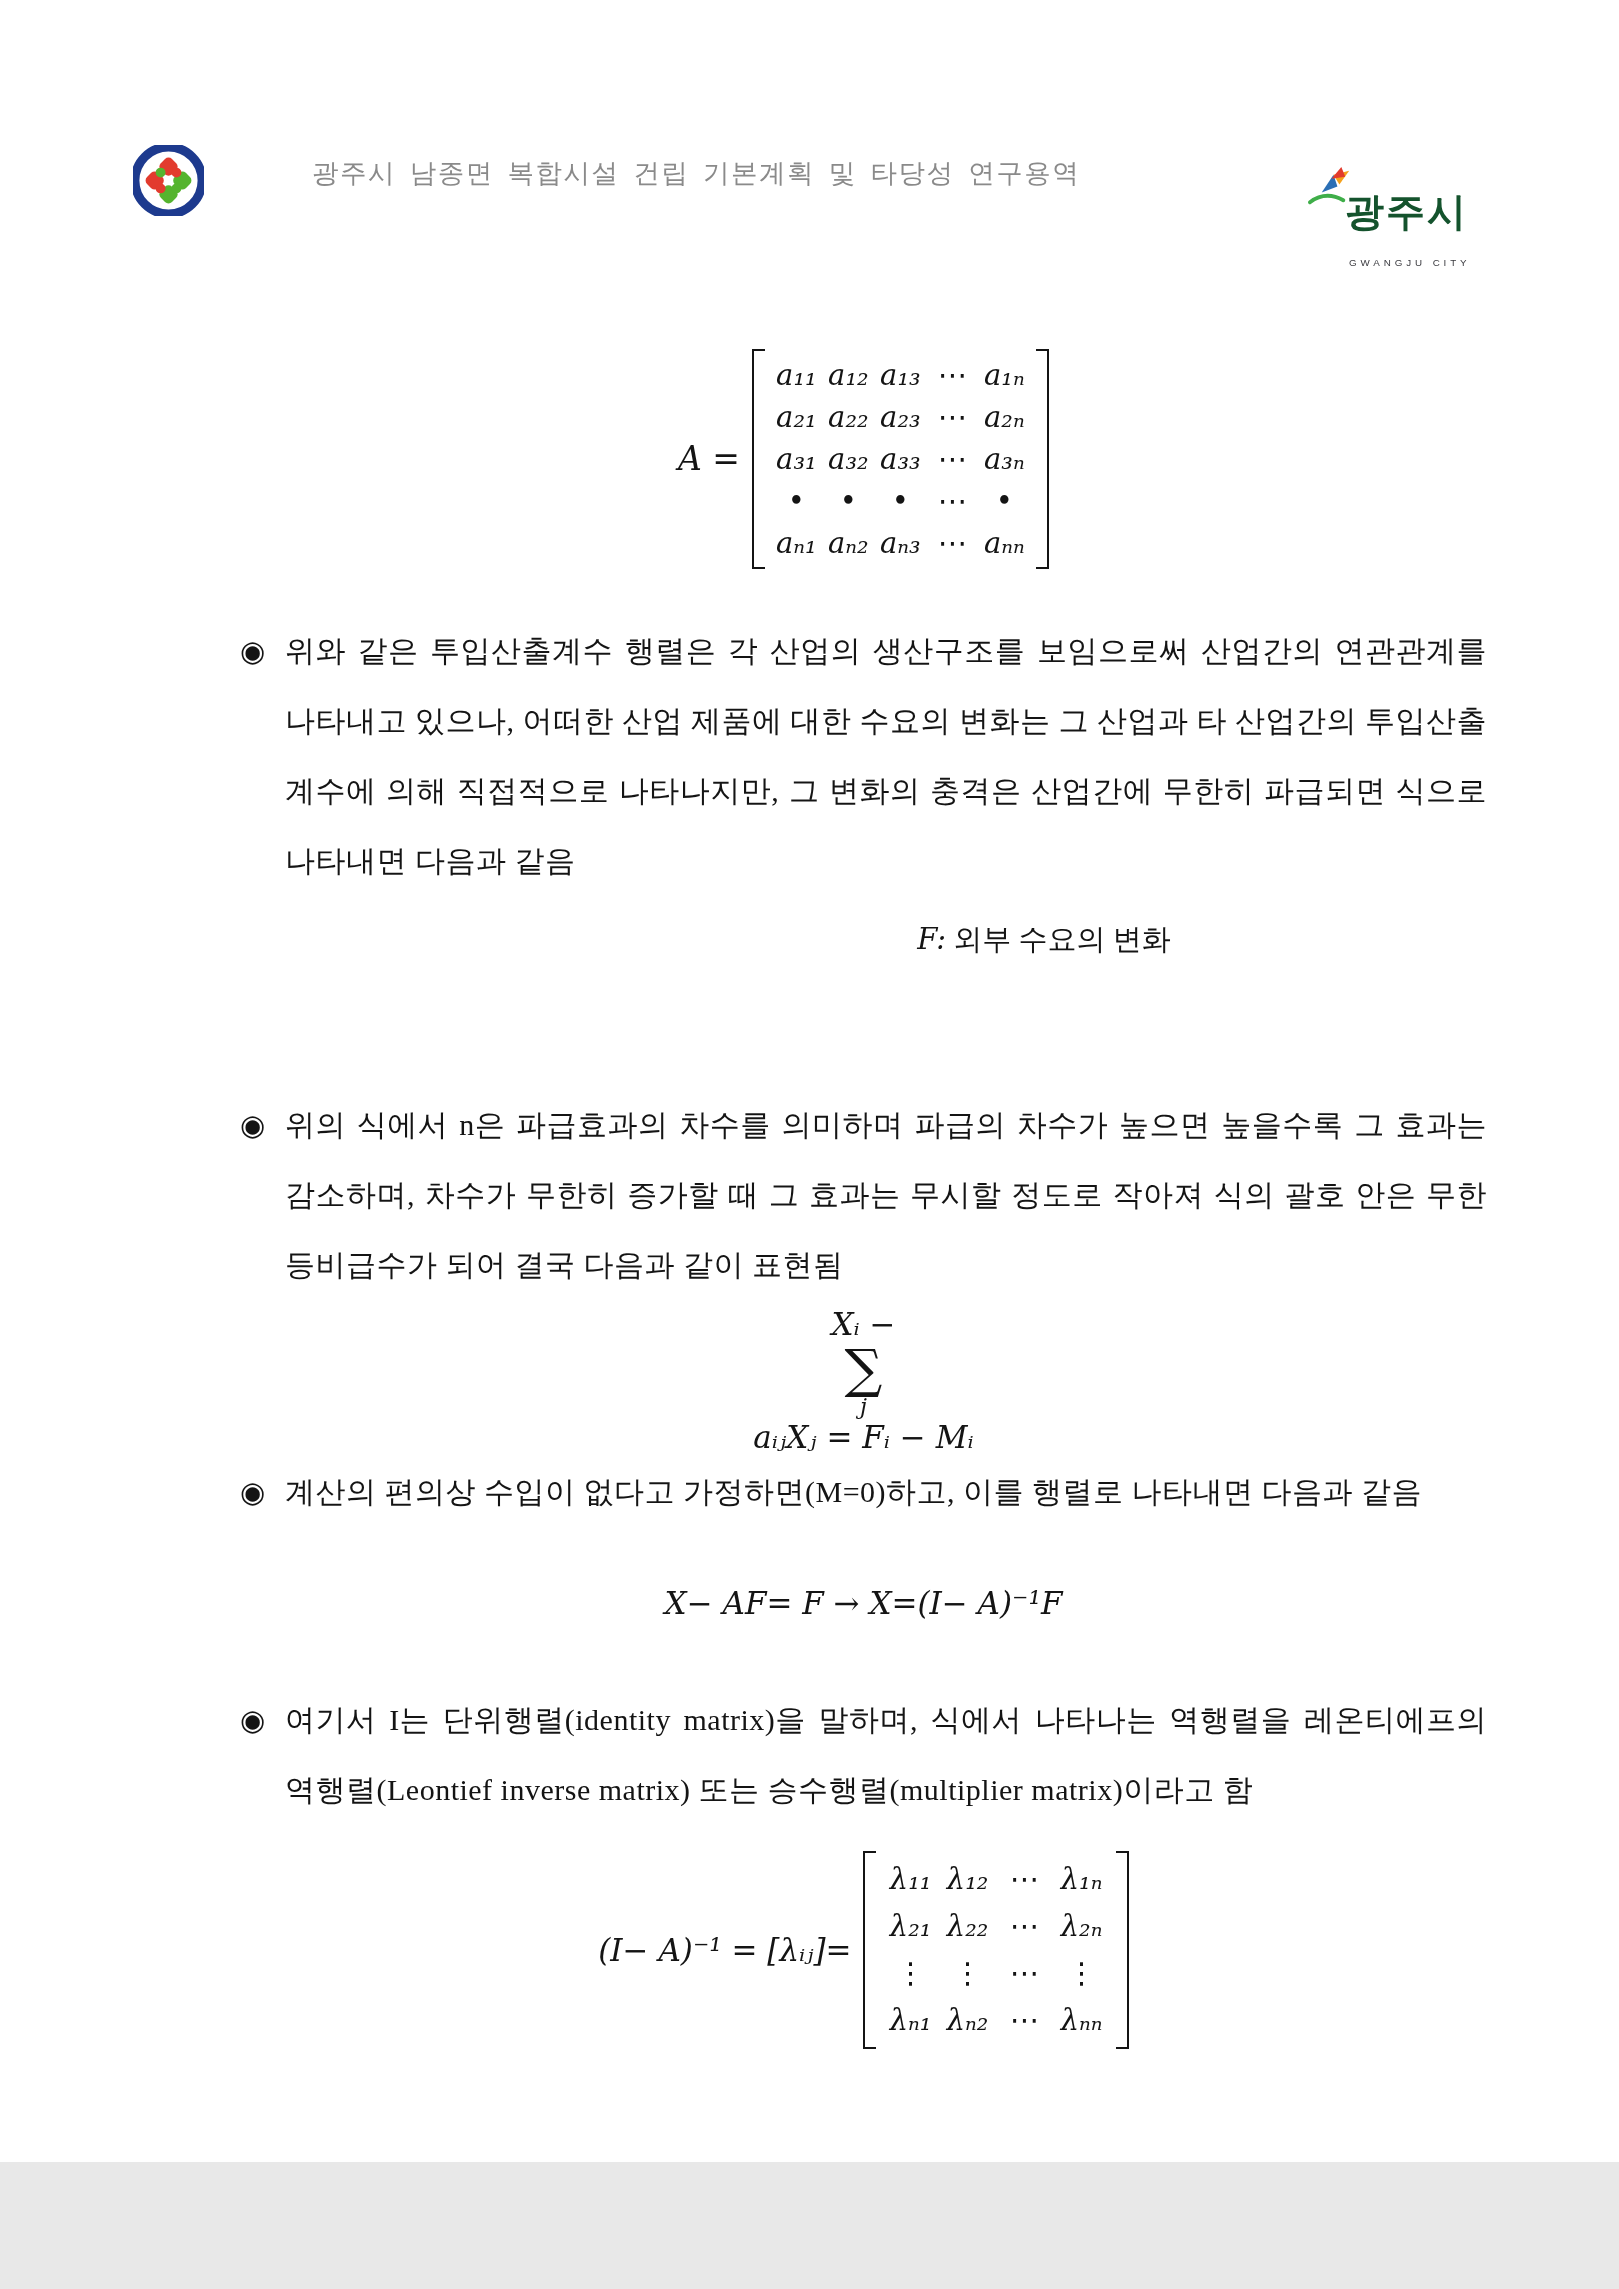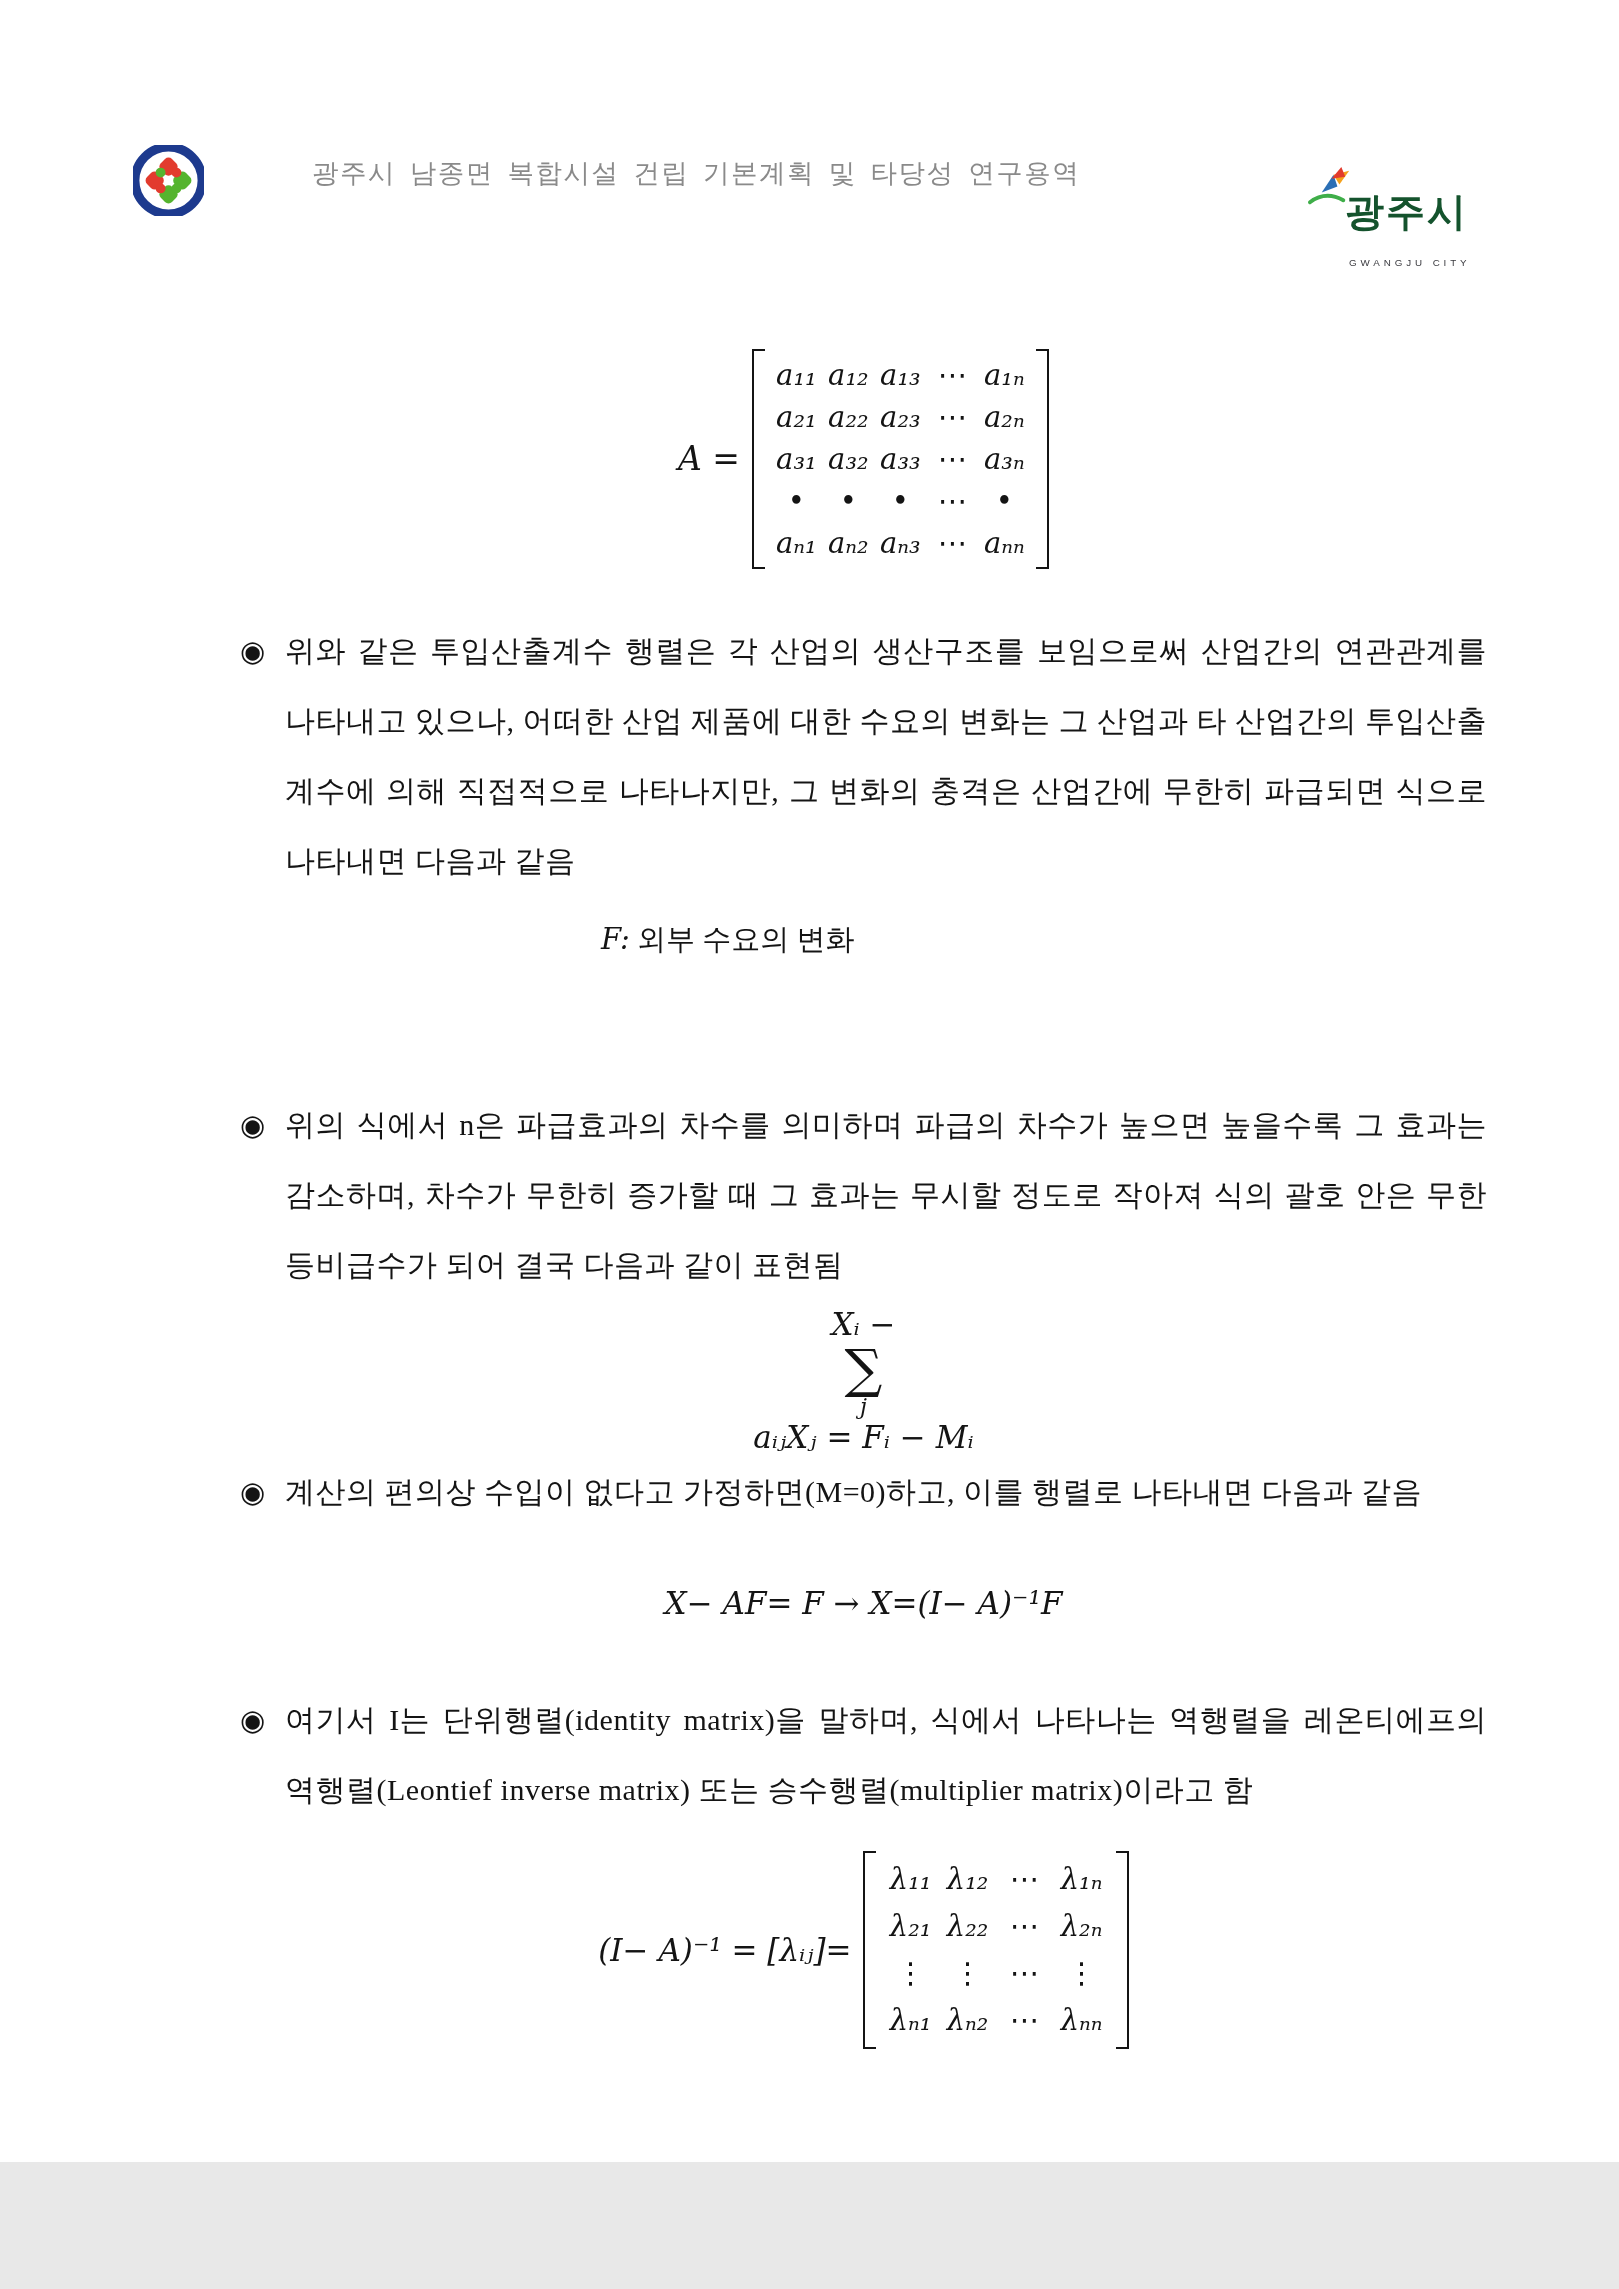--- a/index.html
+++ b/index.html
@@ -40,21 +40,21 @@
   .bracket { width:10.8px; border:2.5px solid #141414; }
   .bracket.left  { border-right:none; }
   .bracket.right { border-left:none; }
   .cells { display:flex; flex-direction:column; justify-content:space-around; padding:4.9px 5.9px;align-items:center; }
   .mrow { display:flex; }
   .mcell { text-align:center; font-size:29px; line-height:42px; }
   .matrix-a .mcell { width:52px; }
   .matrix-l .mcell { width:57px; line-height:47px; }
 
   .eq-line { font-size:31px; line-height:59px; }
-  .eq-note { font-style:normal; font-size:29px; text-align:left; margin-left:361px; line-height:59px; }
+  .eq-note { font-style:normal; font-size:29px; text-align:center; margin-left:361px; line-height:59px; }
   .eq-note .var { font-family:"DejaVu Serif","DejaVu Sans",serif; font-style:italic; }
 
   .sum-eq { display:inline-flex; align-items:center; font-size:31px;flex-direction:column; }
   .sigma-wrap { display:inline-flex; flex-direction:column; align-items:center; margin:0 3.9px; }
   .sigma { font-style:normal; font-size:53px; line-height:53px; }
   .sigma-sub { font-size:22.5px; line-height:23.5px; }
 
   
   .bullet { position:absolute; left:240px; width:1247px; font-size:30px; line-height:70px; }
   .bullet .marker { position:absolute; left:0; top:0; font-family:"DejaVu Sans",sans-serif; font-size:29px; }

